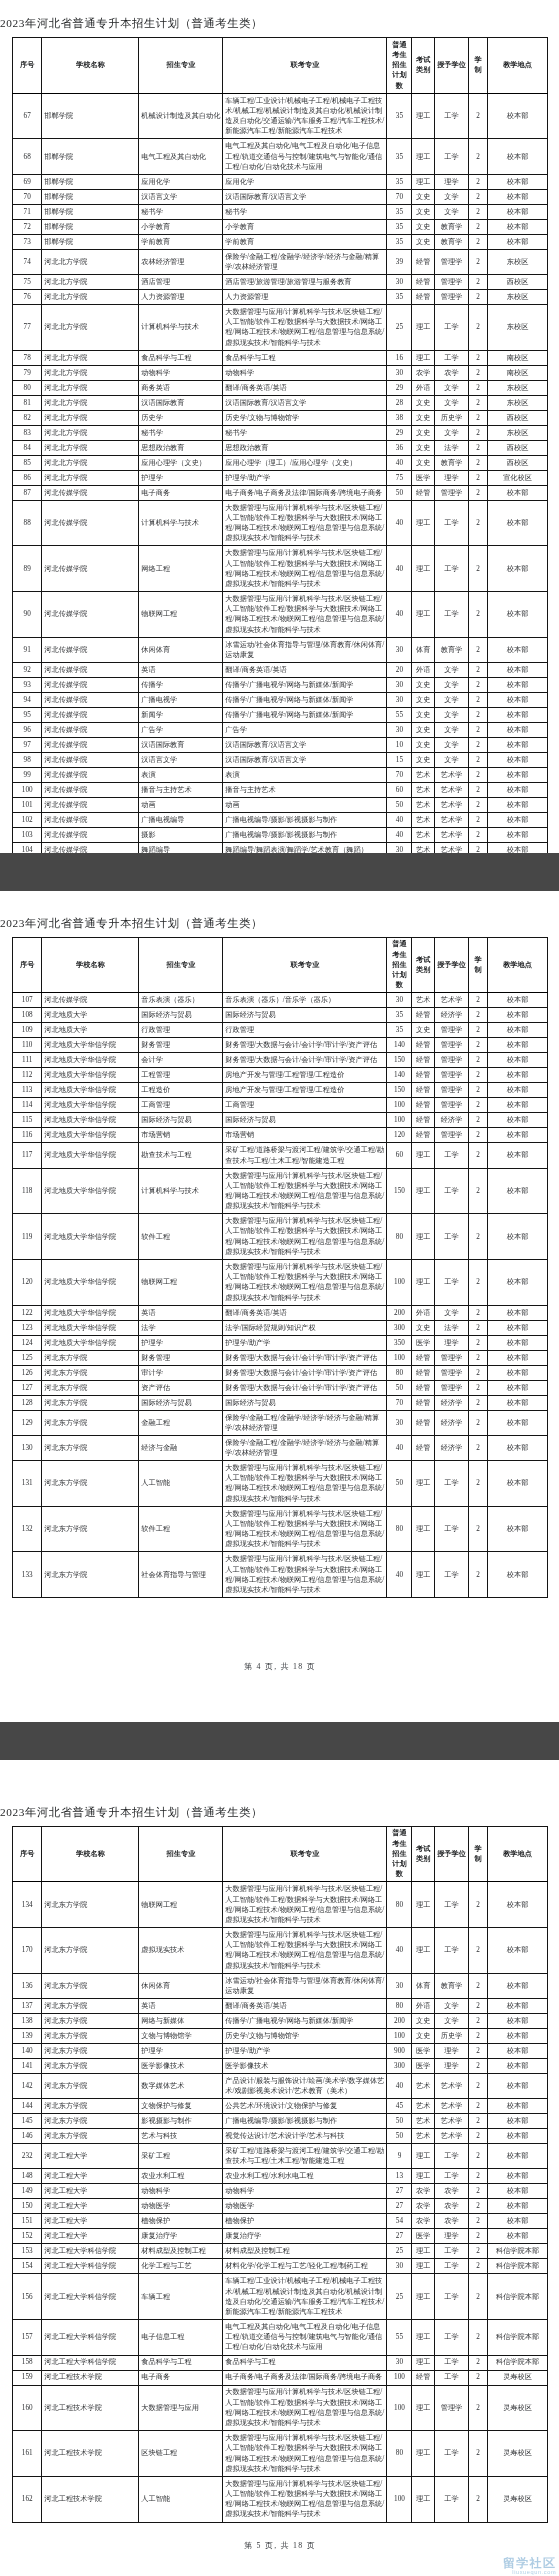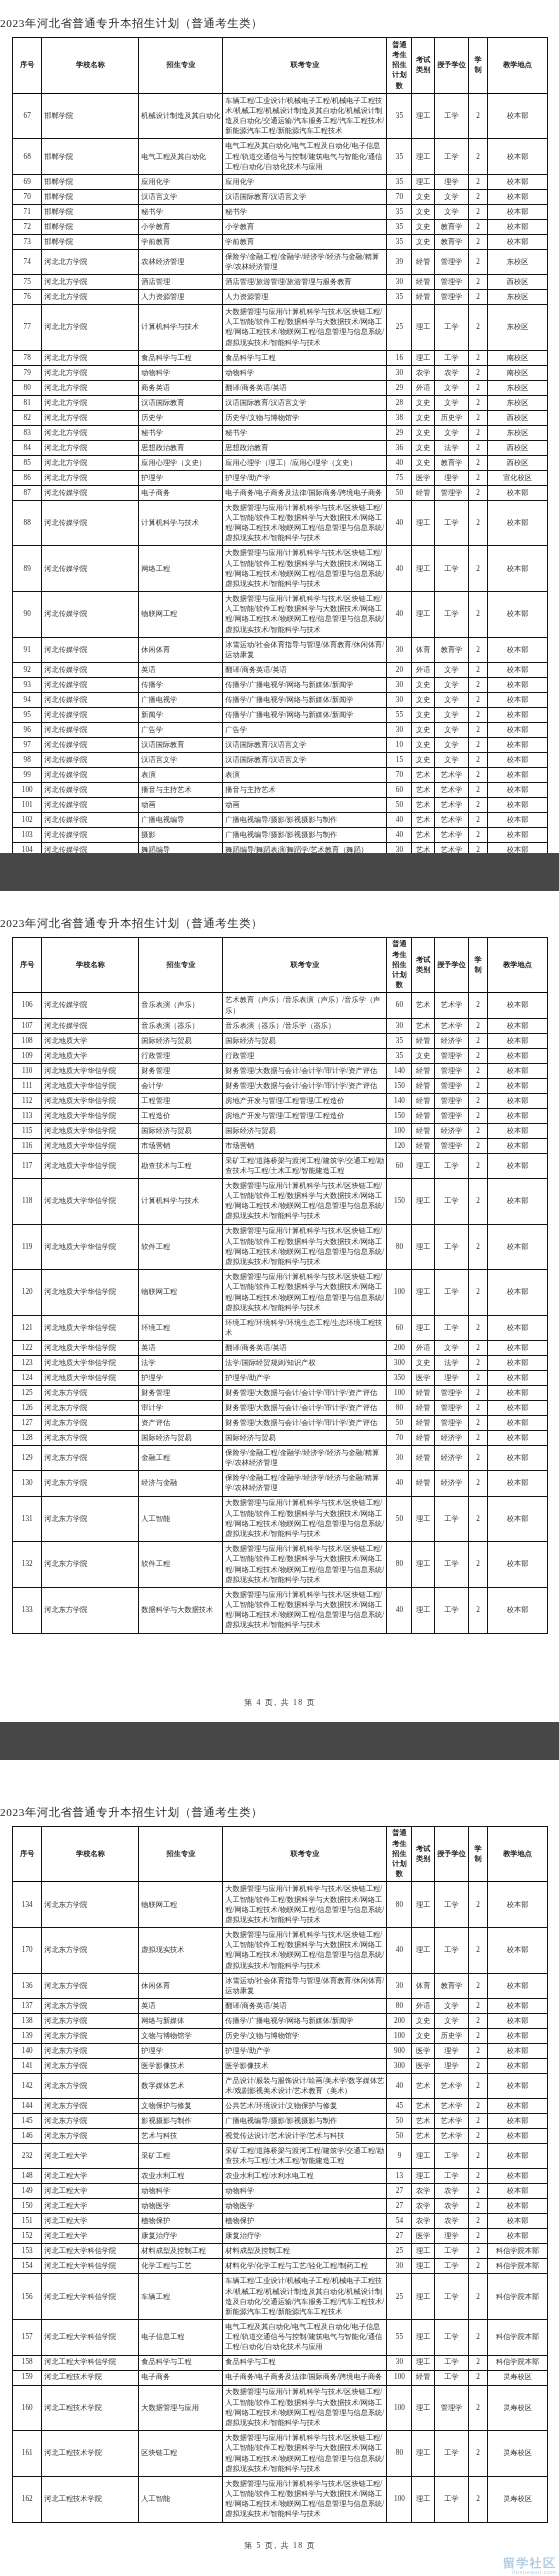--- a/index.html
+++ b/index.html
@@ -579,31 +579,20 @@
           <th>联考专业</th>
           <th>普通考生招生计划数</th>
           <th>考试类别</th>
           <th>授予学位</th>
           <th>学制</th>
           <th>教学地点</th>
         </tr>
       </thead>
       <tbody>
         <tr>
-          <td class="c0">106</td>
-          <td class="c1">河北传媒学院</td>
-          <td class="c2">音乐表演（声乐）</td>
-          <td class="c3">艺术教育（声乐）/音乐表演（声乐）/音乐学（声乐）</td>
-          <td class="c4">60</td>
-          <td class="c5">艺术</td>
-          <td class="c6">艺术学</td>
-          <td class="c7">2</td>
-          <td class="c8">校本部</td>
-        </tr>
-        <tr>
           <td class="c0">107</td>
           <td class="c1">河北传媒学院</td>
           <td class="c2">音乐表演（器乐）</td>
           <td class="c3">音乐表演（器乐）/音乐学（器乐）</td>
           <td class="c4">30</td>
           <td class="c5">艺术</td>
           <td class="c6">艺术学</td>
           <td class="c7">2</td>
           <td class="c8">校本部</td>
         </tr>
@@ -667,20 +656,31 @@
           <td class="c1">河北地质大学华信学院</td>
           <td class="c2">工程造价</td>
           <td class="c3">房地产开发与管理/工程管理/工程造价</td>
           <td class="c4">150</td>
           <td class="c5">经管</td>
           <td class="c6">管理学</td>
           <td class="c7">2</td>
           <td class="c8">校本部</td>
         </tr>
         <tr>
+          <td class="c0">114</td>
+          <td class="c1">河北地质大学华信学院</td>
+          <td class="c2">工商管理</td>
+          <td class="c3">工商管理</td>
+          <td class="c4">100</td>
+          <td class="c5">经管</td>
+          <td class="c6">管理学</td>
+          <td class="c7">2</td>
+          <td class="c8">校本部</td>
+        </tr>
+        <tr>
           <td class="c0">115</td>
           <td class="c1">河北地质大学华信学院</td>
           <td class="c2">国际经济与贸易</td>
           <td class="c3">国际经济与贸易</td>
           <td class="c4">100</td>
           <td class="c5">经管</td>
           <td class="c6">经济学</td>
           <td class="c7">2</td>
           <td class="c8">校本部</td>
         </tr>
@@ -727,31 +727,20 @@
           <td class="c6">工学</td>
           <td class="c7">2</td>
           <td class="c8">校本部</td>
         </tr>
         <tr>
           <td class="c0">120</td>
           <td class="c1">河北地质大学华信学院</td>
           <td class="c2">物联网工程</td>
           <td class="c3">大数据管理与应用/计算机科学与技术/区块链工程/人工智能/软件工程/数据科学与大数据技术/网络工程/网络工程技术/物联网工程/信息管理与信息系统/虚拟现实技术/智能科学与技术</td>
           <td class="c4">100</td>
-          <td class="c5">理工</td>
-          <td class="c6">工学</td>
-          <td class="c7">2</td>
-          <td class="c8">校本部</td>
-        </tr>
-        <tr>
-          <td class="c0">121</td>
-          <td class="c1">河北地质大学华信学院</td>
-          <td class="c2">环境工程</td>
-          <td class="c3">环境工程/环境科学/环境生态工程/生态环境工程技术</td>
-          <td class="c4">60</td>
           <td class="c5">理工</td>
           <td class="c6">工学</td>
           <td class="c7">2</td>
           <td class="c8">校本部</td>
         </tr>
         <tr>
           <td class="c0">122</td>
           <td class="c1">河北地质大学华信学院</td>
           <td class="c2">英语</td>
           <td class="c3">翻译/商务英语/英语</td>
@@ -867,21 +856,21 @@
           <td class="c3">大数据管理与应用/计算机科学与技术/区块链工程/人工智能/软件工程/数据科学与大数据技术/网络工程/网络工程技术/物联网工程/信息管理与信息系统/虚拟现实技术/智能科学与技术</td>
           <td class="c4">80</td>
           <td class="c5">理工</td>
           <td class="c6">工学</td>
           <td class="c7">2</td>
           <td class="c8">校本部</td>
         </tr>
         <tr>
           <td class="c0">133</td>
           <td class="c1">河北东方学院</td>
-          <td class="c2">数据科学与大数据技术</td>
+          <td class="c2">社会体育指导与管理</td>
           <td class="c3">大数据管理与应用/计算机科学与技术/区块链工程/人工智能/软件工程/数据科学与大数据技术/网络工程/网络工程技术/物联网工程/信息管理与信息系统/虚拟现实技术/智能科学与技术</td>
           <td class="c4">40</td>
           <td class="c5">理工</td>
           <td class="c6">工学</td>
           <td class="c7">2</td>
           <td class="c8">校本部</td>
         </tr>
       </tbody>
     </table>
   <div class="page-footer">第 4 页, 共 18 页</div>

